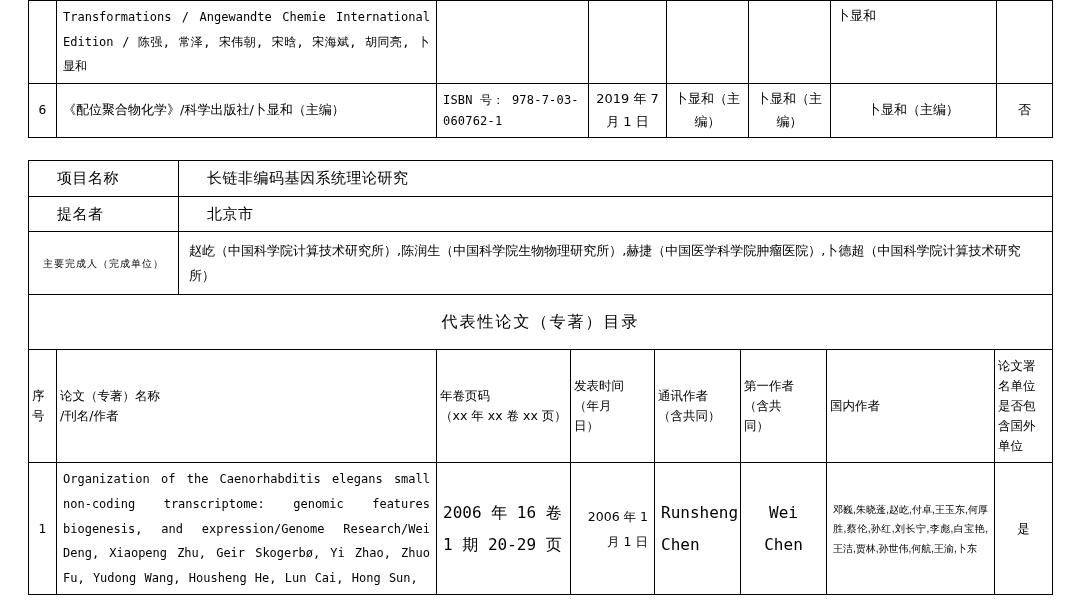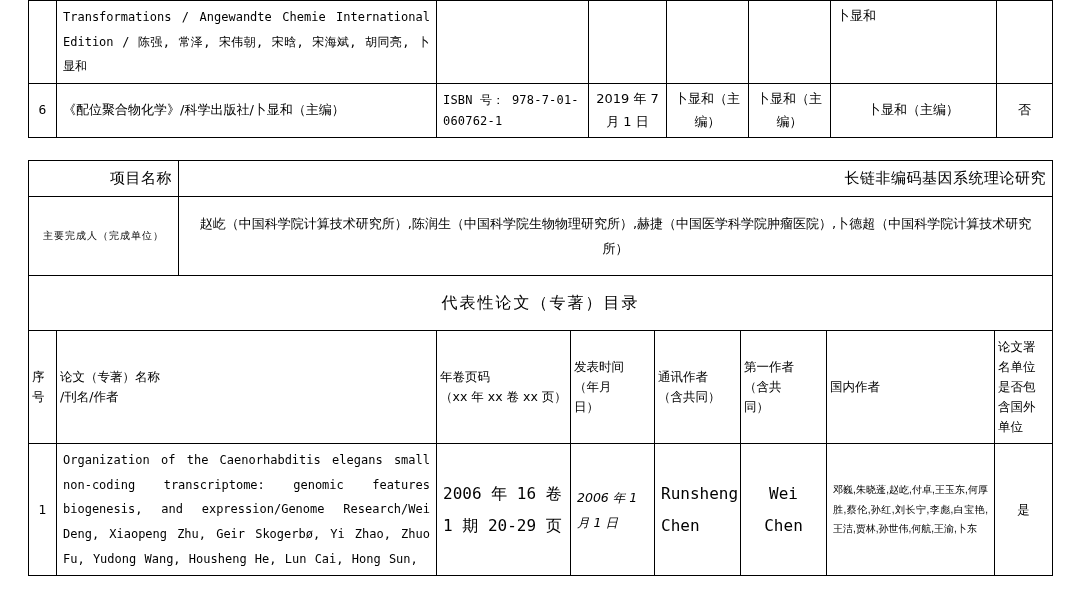--- a/index.html
+++ b/index.html
@@ -59,21 +59,21 @@
   .label-cell {
     font-family: "DejaVu Sans", sans-serif;
     font-size: 10px;
     text-align: center;
     font-weight: 500;
     letter-spacing: 1px;
   }
   .title-row td {
     font-family: "DejaVu Sans", sans-serif;
     font-size: 15px;
-    text-align: right;
+    text-align: left;
     letter-spacing: 0.5px;
     padding-left: 28px;
   }
   .section-head td {
     font-family: "DejaVu Sans", sans-serif;
     font-size: 16px;
     text-align: center;
     letter-spacing: 2px;
     padding: 13px 6px;
   }
@@ -141,21 +141,21 @@
       <td class="c"></td>
       <td class="c"></td>
       <td class="c"></td>
       <td class="c"></td>
       <td class="l cn top">卜显和</td>
       <td class="c"></td>
     </tr>
     <tr>
       <td class="c seq">6</td>
       <td class="l cn">《配位聚合物化学》/科学出版社/卜显和（主编）</td>
-      <td class="l mono">ISBN 号： 978-7-01-060762-1</td>
+      <td class="l mono">ISBN 号： 978-7-03-060762-1</td>
       <td class="c cn">2019 年 7 月 1 日</td>
       <td class="c cn">卜显和（主编）</td>
       <td class="c cn">卜显和（主编）</td>
       <td class="c cn">卜显和（主编）</td>
       <td class="c cn">否</td>
     </tr>
   </tbody>
     </table>
 
   <div class="gap"></div>
@@ -172,24 +172,28 @@
       <col style="width:168px">
       <col style="width:58px">
     </colgroup>
 
     <tbody>
         <tr class="title-row">
       <td colspan="2" class="label-cell">项目名称</td>
       <td colspan="7">长链非编码基因系统理论研究</td>
     </tr>
 
+    <tr class="title-row">
+      <td colspan="2" class="label-cell">提名者</td>
+      <td colspan="7">北京市</td>
+    </tr>
 
     <tr>
       <td colspan="2" class="label-cell" style="padding:4px 10px; line-height:1.9;">主要完成人（完成单位）</td>
-      <td colspan="7" class="cn" style="text-align:center; line-height:1.95; padding:14px 10px;">赵屹（中国科学院计算技术研究所）,陈润生（中国科学院生物物理研究所）,赫捷（中国医学科学院肿瘤医院）,卜德超（中国科学院计算技术研究所）</td>
+      <td colspan="7" class="cn" style="line-height:1.95; padding:6px 10px;">赵屹（中国科学院计算技术研究所）,陈润生（中国科学院生物物理研究所）,赫捷（中国医学科学院肿瘤医院）,卜德超（中国科学院计算技术研究所）</td>
     </tr>
 
     <tr class="section-head">
       <td colspan="9">代表性论文（专著）目录</td>
     </tr>
 
     <tr class="hdr">
       <td>
         <div>序</div>
         <div>号</div>
@@ -225,21 +229,21 @@
         <div>是否包</div>
         <div>含国外</div>
         <div>单位</div>
       </td>
     </tr>
 
     <tr>
       <td class="vert-seq">1</td>
       <td colspan="2" class="paper-title">Organization of the Caenorhabditis elegans small non-coding transcriptome: genomic features biogenesis, and expression/Genome Research/Wei Deng, Xiaopeng Zhu, Geir Skogerbø, Yi Zhao, Zhuo Fu, Yudong Wang, Housheng He, Lun Cai, Hong Sun,</td>
       <td class="cell-mono-mid">2006 年 16 卷 1 期 20-29 页</td>
-      <td class="cell-mid" style="text-align:left;font-style:italic;">2006 年 1 月 1 日</td>
+      <td class="cell-mid" style="text-align:right;">2006 年 1 月 1 日</td>
       <td class="cell-mono-mid">Runsheng Chen</td>
       <td class="cell-mono-mid" style="text-align:center;">Wei Chen</td>
       <td class="authors-cn">邓巍,朱晓蓬,赵屹,付卓,王玉东,何厚胜,蔡伦,孙红,刘长宁,李彪,白宝艳,王洁,贾林,孙世伟,何航,王渝,卜东</td>
       <td class="cell-mid">是</td>
     </tr>
   </tbody>
     </table>
 
 </div>
 

